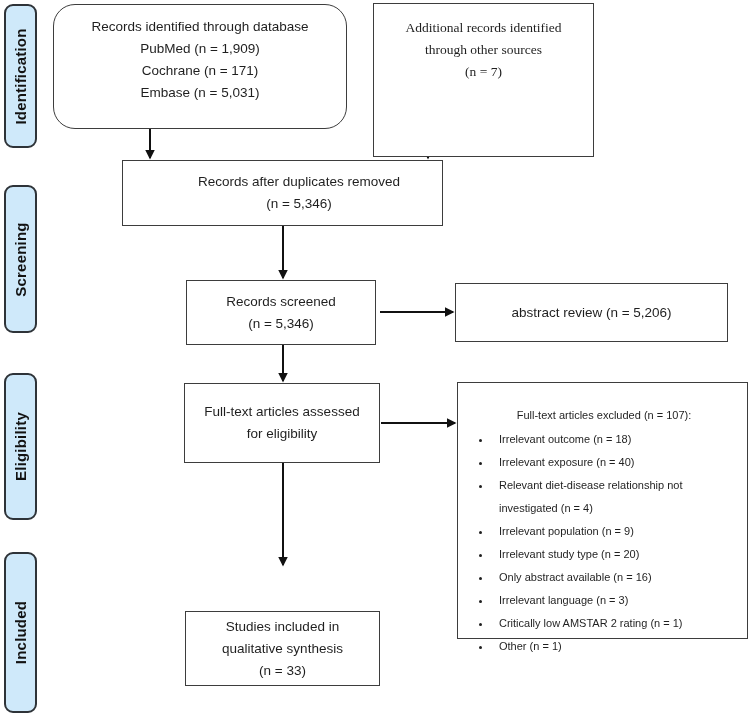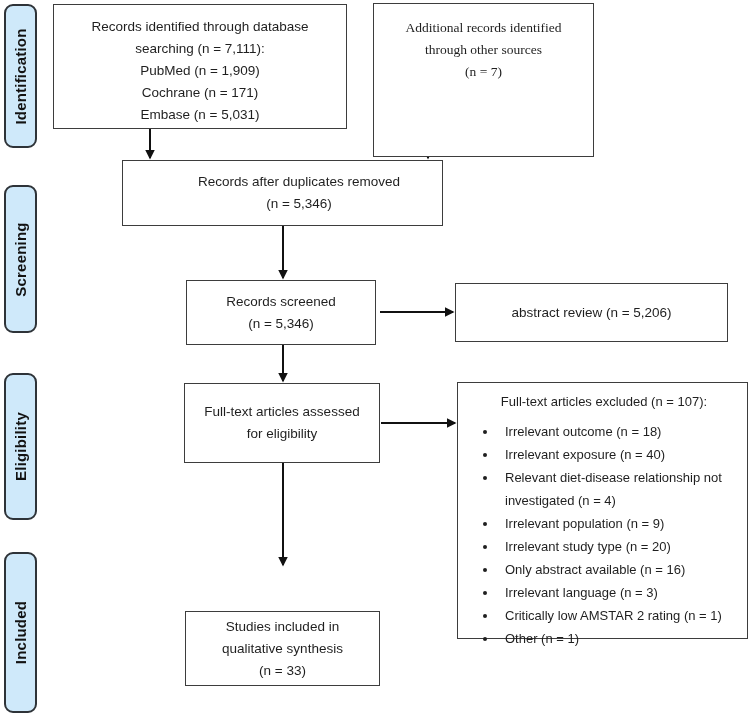--- a/index.html
+++ b/index.html
@@ -48,39 +48,39 @@
     display: flex;
     flex-direction: column;
     justify-content: center;
     text-align: center;
     font-size: 13.5px;
     line-height: 22px;
     padding: 2px 6px;
   }
   .box.top { justify-content: flex-start; }
 
-  #box-a { left: 53px;  top: 4px;   width: 294px; height: 125px; padding-top: 11px; }
+  #box-a { left: 53px;  top: 4px;   width: 294px; height: 125px; padding-top: 11px; border-radius: 22px; }
   #box-b { left: 373px; top: 3px;   width: 221px; height: 154px; padding-top: 13px; font-family: Liberation Serif, serif; }
   #box-c { left: 122px; top: 160px; width: 321px; height: 66px; padding-left: 39px; }
   #box-d { left: 186px; top: 280px; width: 190px; height: 65px; }
   #box-e { left: 455px; top: 283px; width: 273px; height: 59px; }
   #box-f { left: 184px; top: 383px; width: 196px; height: 80px; }
   #box-h { left: 185px; top: 567px; width: 195px; height: 75px; margin-top: 44px; }
 
   #box-g {
     left: 457px; top: 382px; width: 291px; height: 257px;
     justify-content: flex-start;
     text-align: left;
-    font-size: 13px;
+    font-size: 11px;
     line-height: 23px;
-    padding: 7px 5px 0 8px;
+    padding: 21px 5px 0 8px;
   }
   #box-g .g-title { text-align: center; }
   #box-g ul {
-    margin: 7px;
+    margin: 1px;
     padding: 0 0 0 25px;
     list-style: disc outside;
   }
   #box-g li { padding-left: 7px; }
 
   
   svg.arrows { position: absolute; left: 0; top: 0; }
   svg.arrows line { stroke: #111111; stroke-width: 2; }
 </style>
 </head>
@@ -111,21 +111,20 @@
   </div>
   <div class="stage" id="stage-eligibility">
     <span class="rot">Eligibility</span>
   </div>
   <div class="stage" id="stage-included">
     <span class="rot">Included</span>
   </div>
 
   <div class="box top" id="box-a">
     <div>Records identified through database</div>
-    <div>searching (n = 7,111):</div>
     <div>PubMed (n = 1,909)</div>
     <div>Cochrane (n = 171)</div>
     <div>Embase (n = 5,031)</div>
   </div>
 
   <div class="box top" id="box-b">
     <div>Additional records identified</div>
     <div>through other sources</div>
     <div>(n = 7)</div>
   </div>

